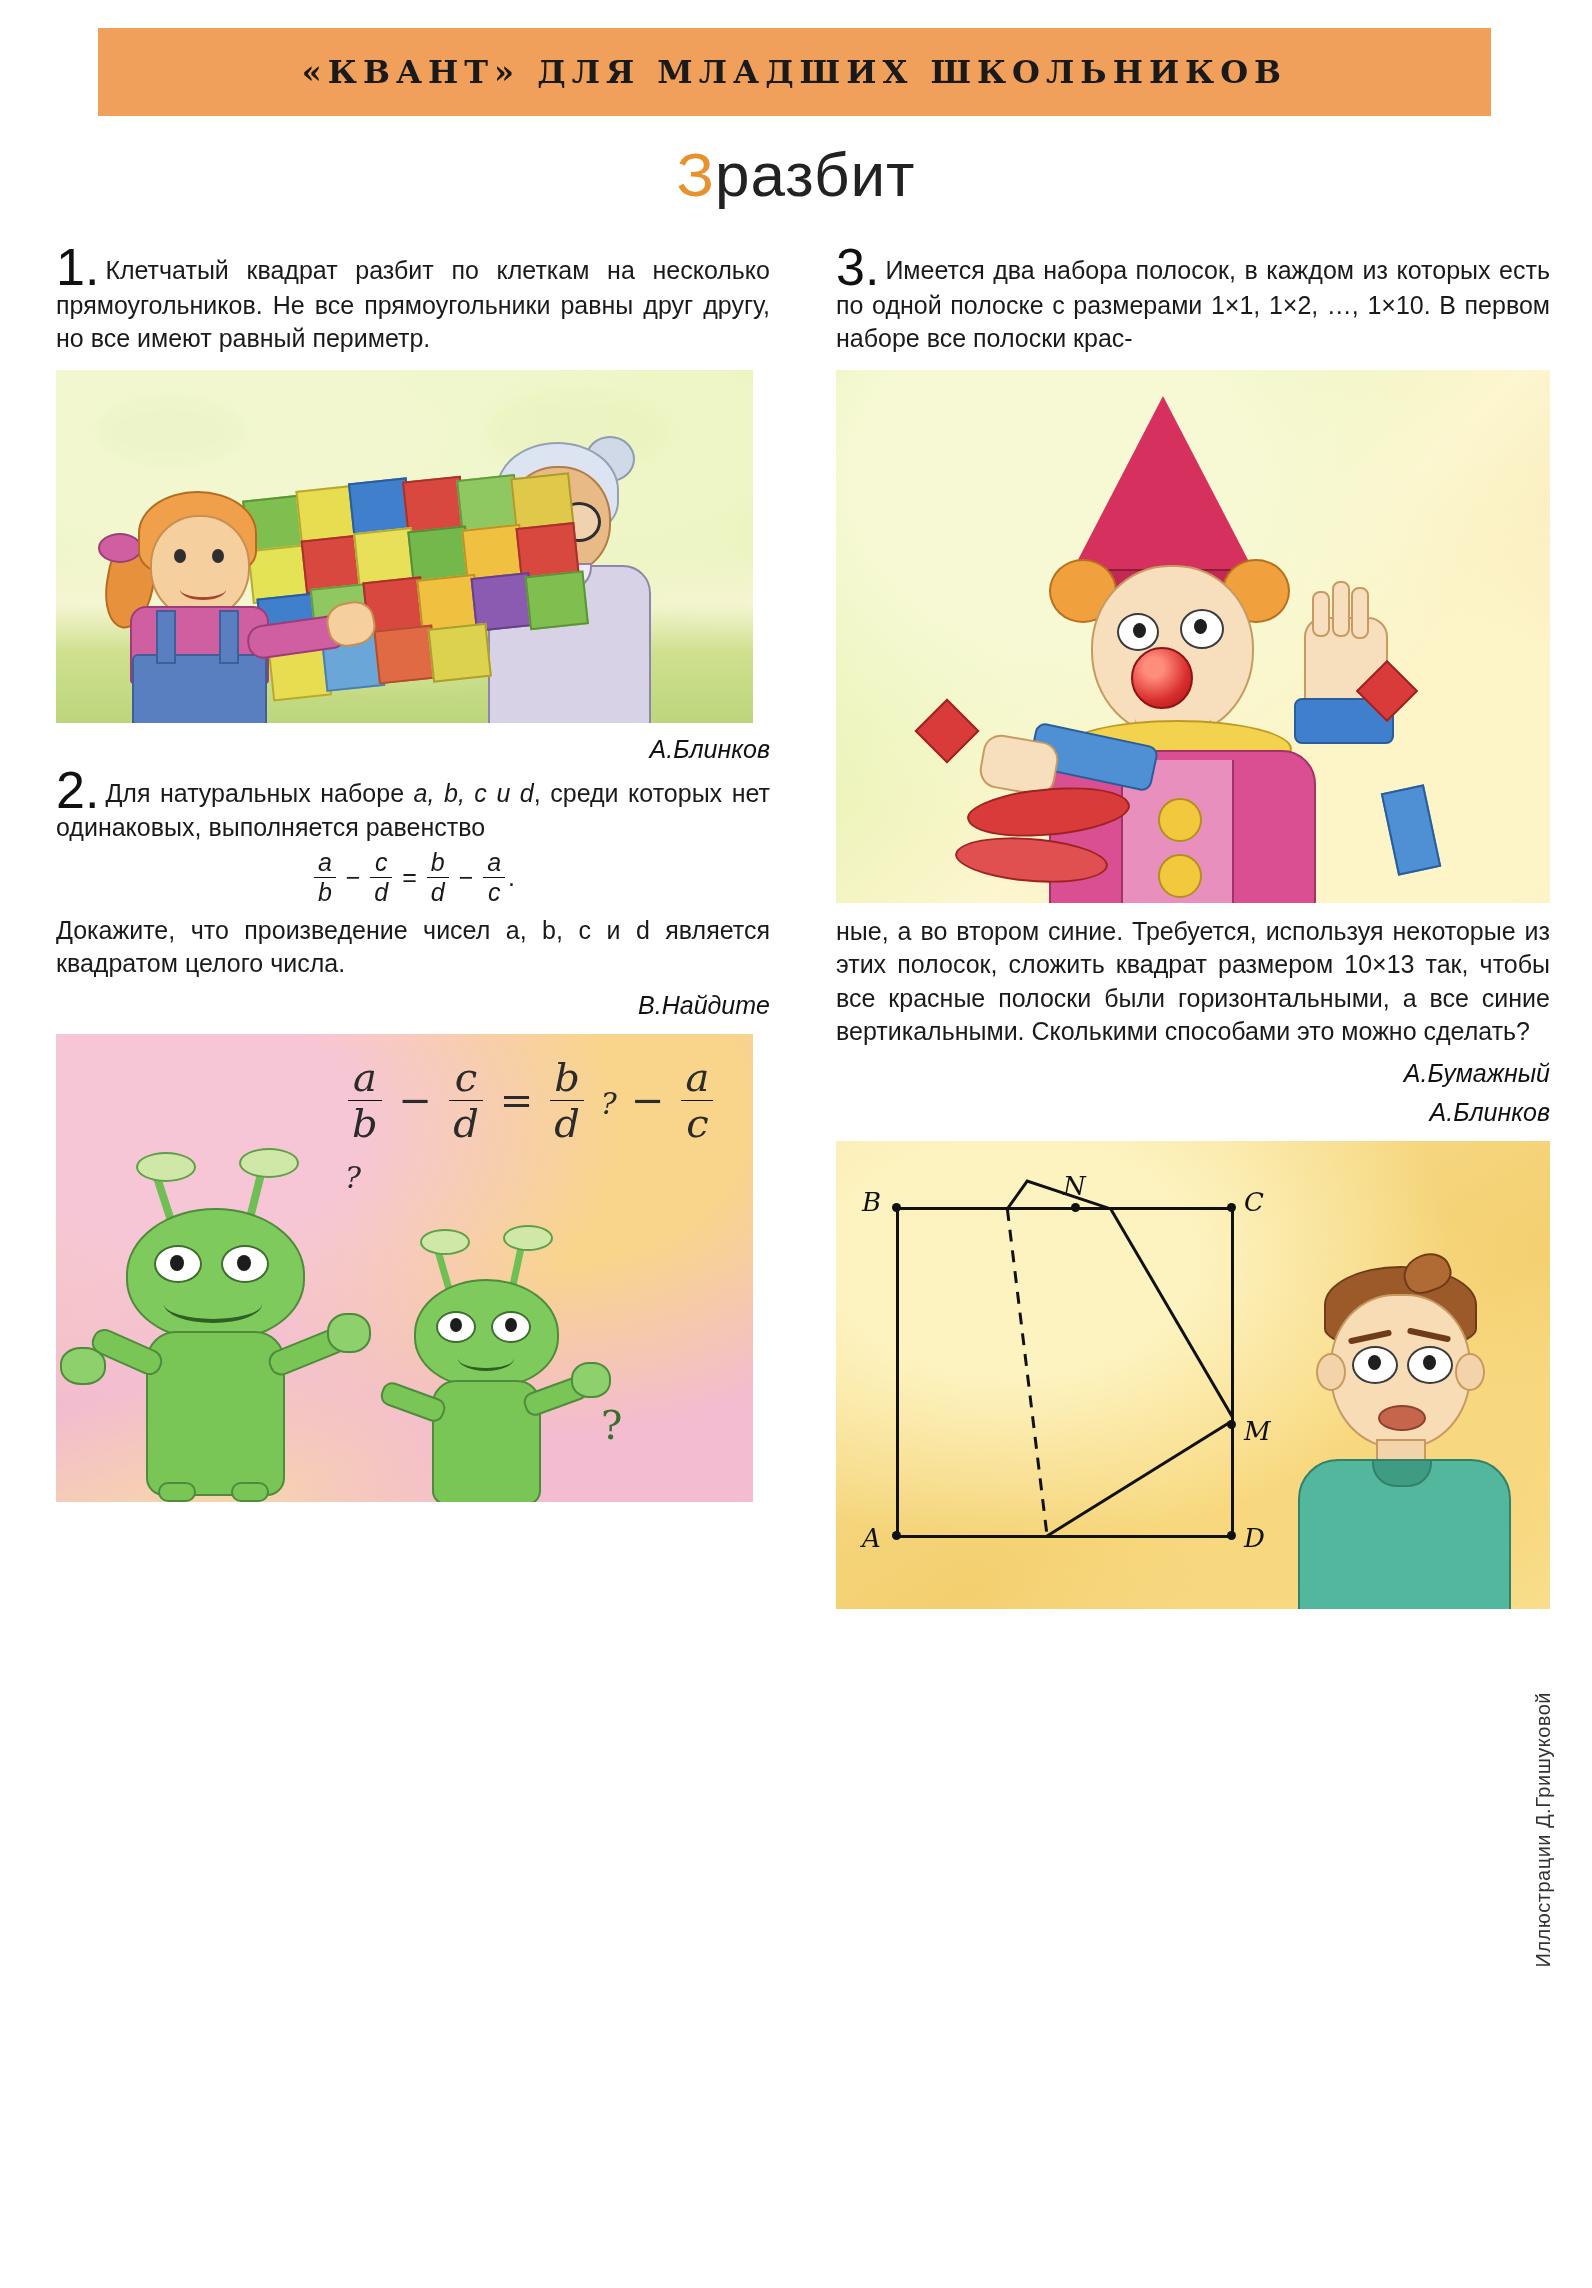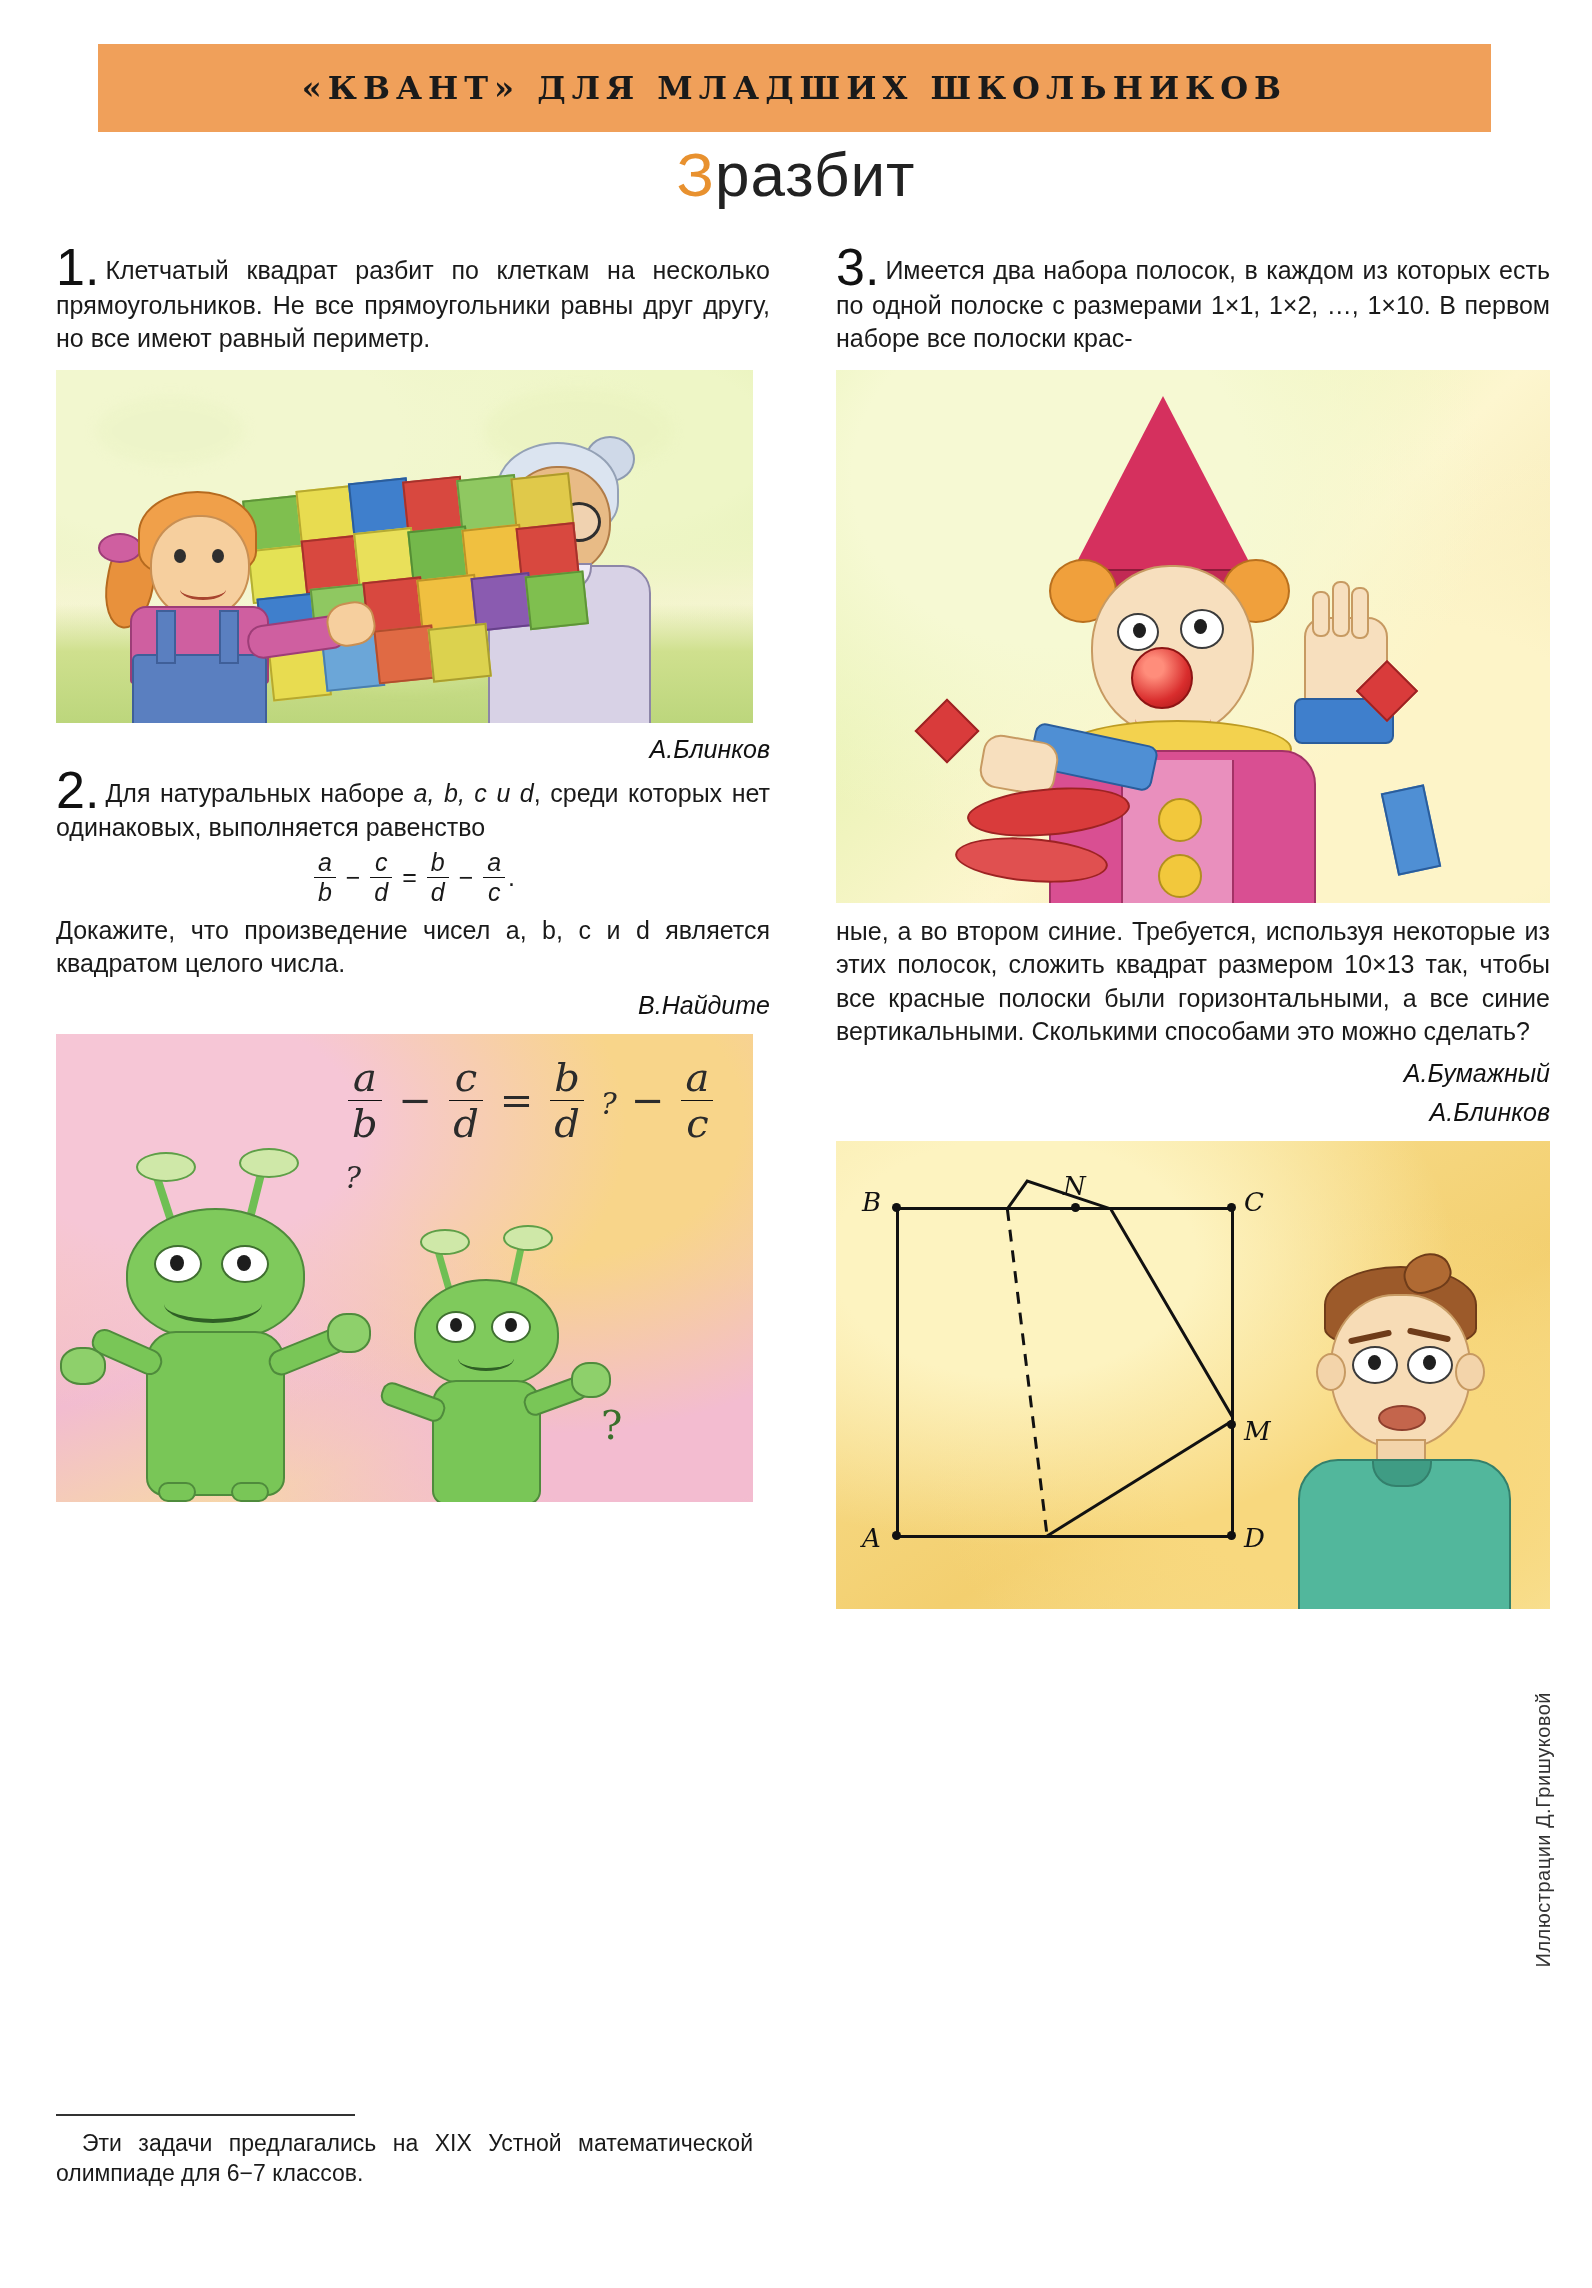--- a/index.html
+++ b/index.html
@@ -18,21 +18,21 @@
   .page {
     position: absolute;
     left: 0; top: 0;
     width: 1592px;
     height: 2289px;
   }
   
   .header-band {
     position: absolute;
     left: 98px;
-    top: 44px;
+    top: 28px;
     width: 1393px;
     height: 88px;
     background: #f0a05a;
     display: flex;
     align-items: center;
     justify-content: center;
   }
   .header-band .band-title {
     font-family: "DejaVu Serif", serif;
     font-weight: bold;
@@ -533,21 +533,17 @@
 
         <div style="position:absolute;left:94px;top:155px;width:44px;height:22px;border-radius:50%;background:#c4654c;border:2px solid #8e3f2d;"></div>
 
         <div style="position:absolute;left:92px;top:189px;width:46px;height:26px;background:#f3d4aa;border:2px solid #c79a62;"></div>
         <div style="position:absolute;left:14px;top:209px;width:209px;height:149px;background:#52b79c;border:2px solid #33806c;border-radius:40px 40px 0 0;"></div>
         <div style="position:absolute;left:88px;top:209px;width:56px;height:24px;background:#3f9c84;border:2px solid #33806c;border-radius:0 0 24px 24px;"></div>
       </div>
     </div>
   </div>
 
-  <div class="footnote">
-    <div class="rule"></div>
-    <p>Эти задачи предлагались на XIX Устной математической олимпиаде для 6−7 классов.</p>
-  </div>
 
   <div class="credit">Иллюстрации Д.Гришуковой</div>
 
 </div>
 
 
 </body></html>

